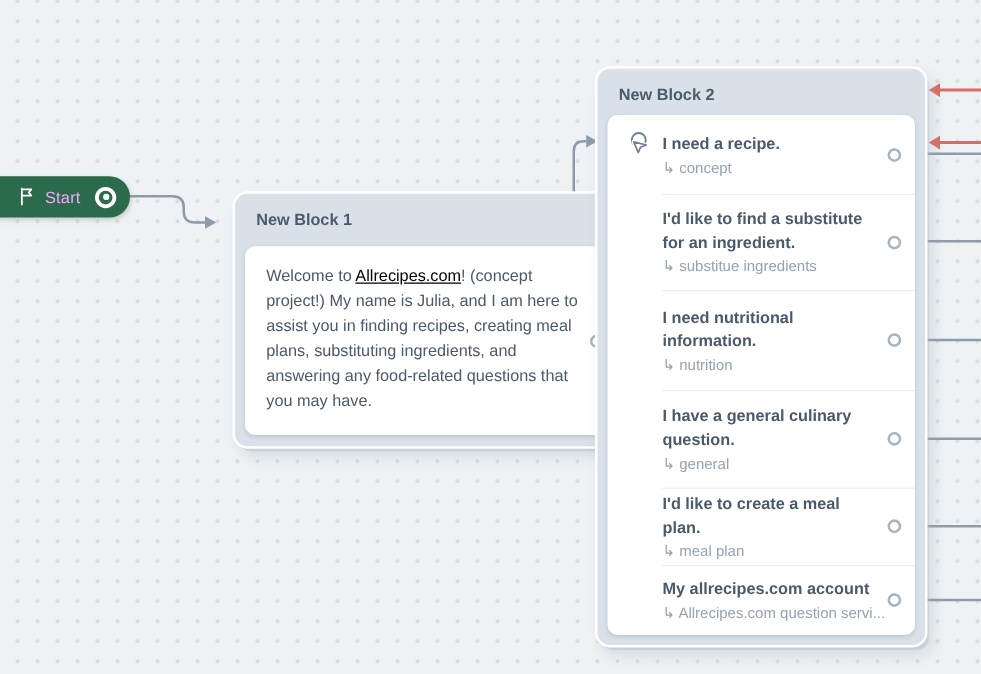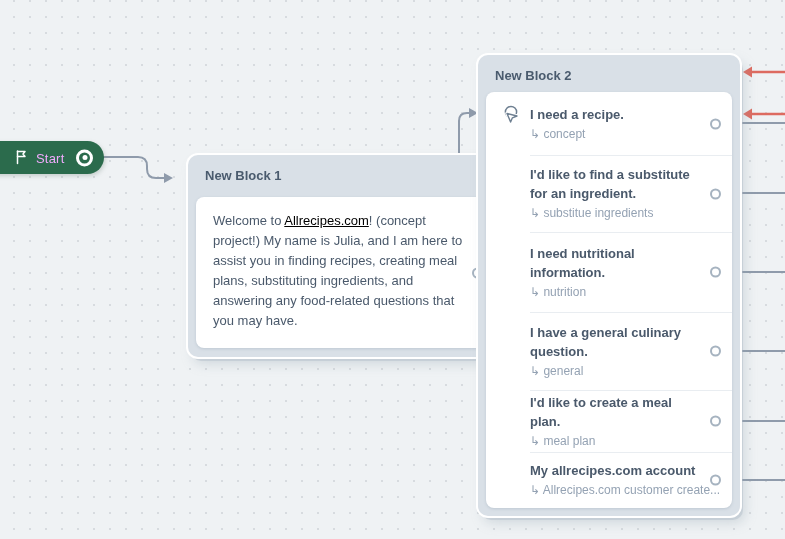--- a/index.html
+++ b/index.html
@@ -167,18 +167,18 @@
     <div class="item-row" style="height:62px;">
       <span class="divider"></span>
       <div class="item-label">I'd like to create a meal plan.</div>
       <div class="item-target">↳ meal plan</div>
       <span class="port"></span>
     </div>
 
     <div class="item-row" style="height:56px;">
       <span class="divider"></span>
       <div class="item-label">My allrecipes.com account</div>
-      <div class="item-target">↳ Allrecipes.com customer create...</div>
+      <div class="item-target">↳ Allrecipes.com question servi...</div>
       <span class="port"></span>
     </div>
 
   </div>
 </div>
 
 </body></html>

